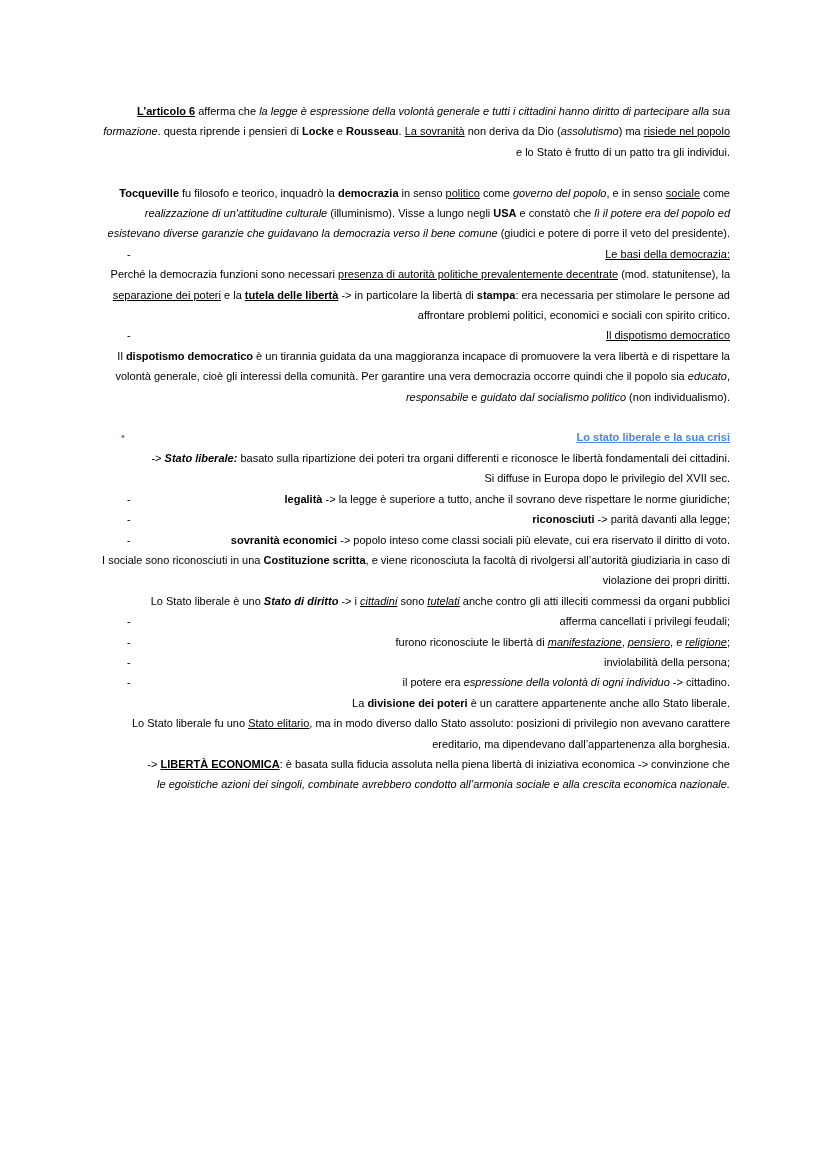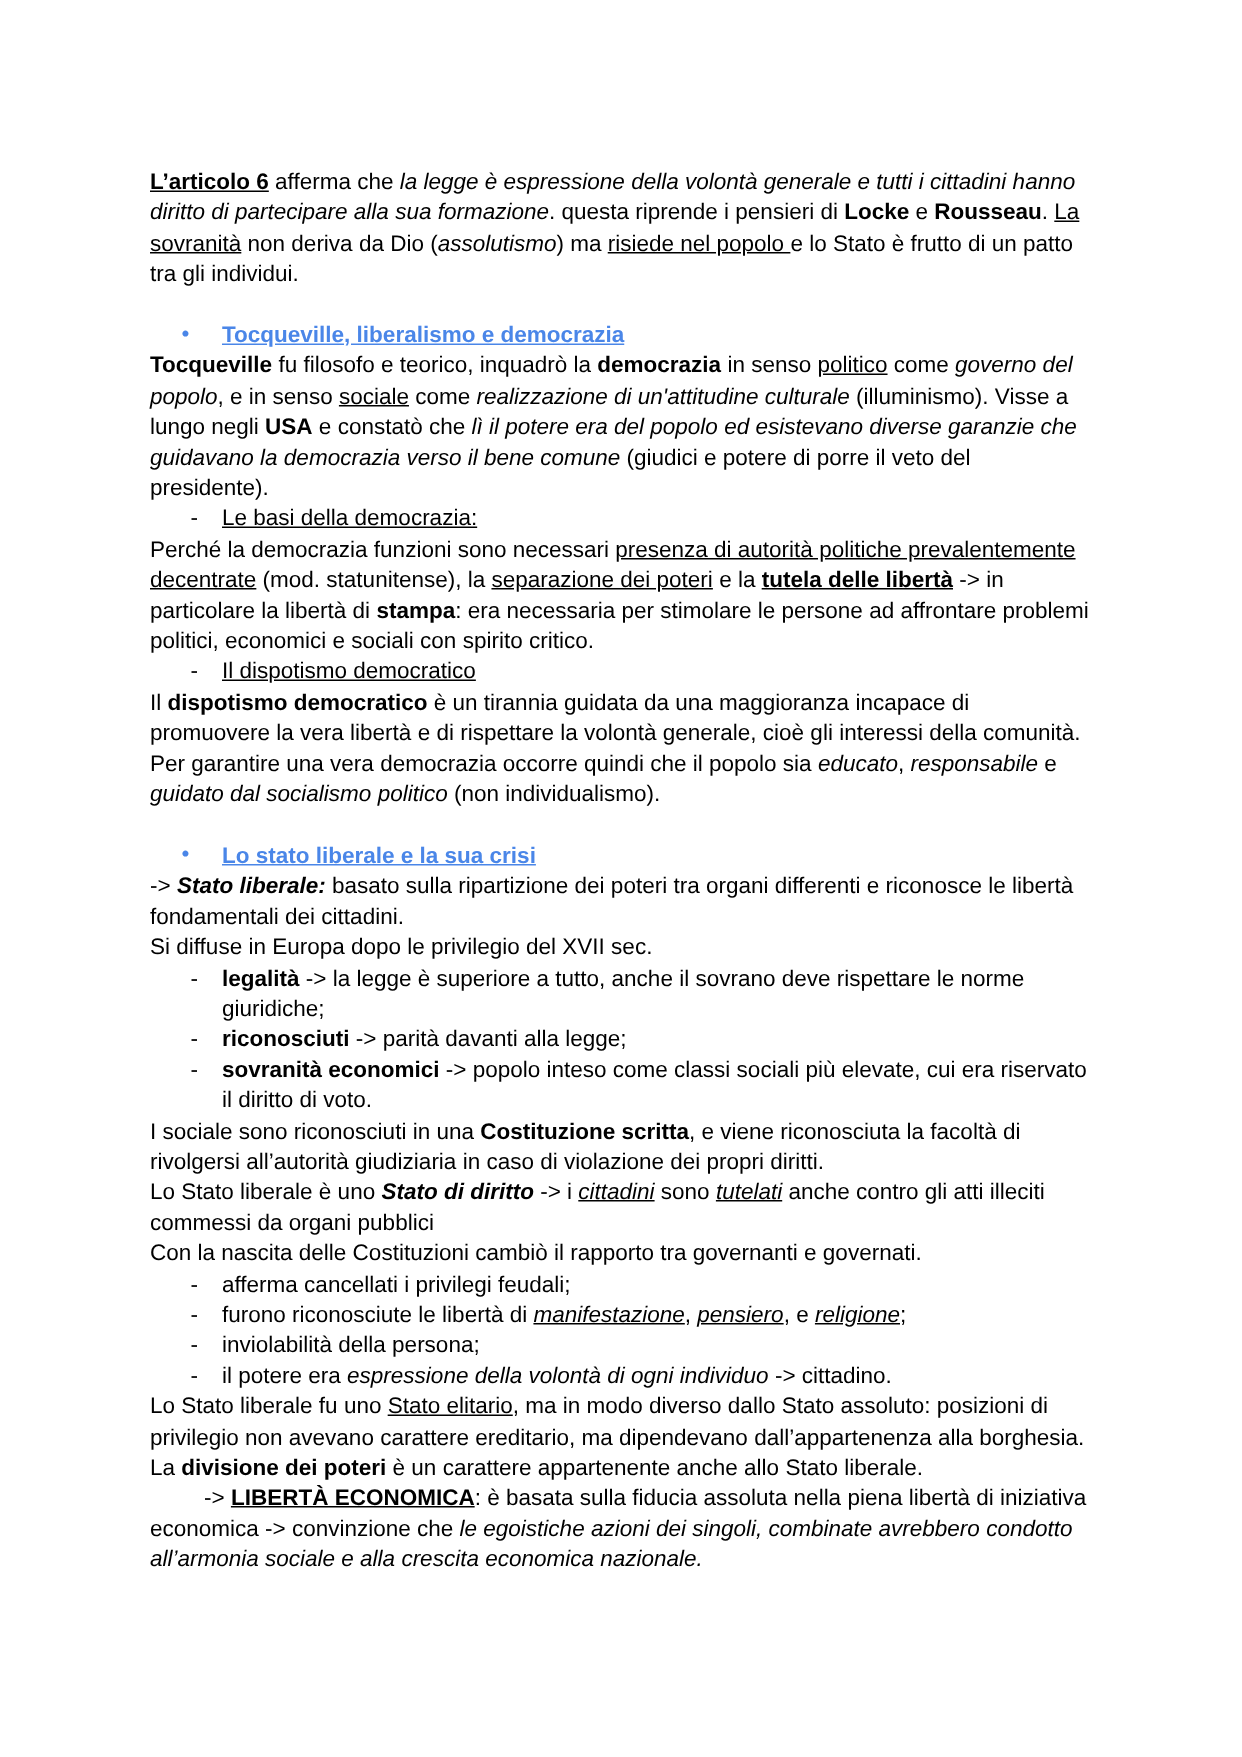--- a/index.html
+++ b/index.html
@@ -13,25 +13,26 @@
   .page {
     position: relative;
     width: 828px;
     height: 1171px;
     background: #ffffff;
     overflow: hidden;
   }
   .content {
     position: absolute;
     left: 100px;
-    top: 112px;
+    top: 101px;
     width: 630px;
-    font-size: 15px;
+    font-size: 11px;
     line-height: 20.4px;
     letter-spacing: 0;
+    text-align: right;
   }
   .blk { position: relative; }
   .blank { height: 20.4px; }
   .dash, .heading { padding-left: 48px; }
   .marker { position: absolute; }
   .dash > .marker { left: 27px; top: 0; }
   .heading > .marker { left: 21px; top: -1px; }
   .heading .run, .heading > .marker { color: var(--link, #4a86e8); }
   .heading .run { font-weight: bold; text-decoration: underline; }
   .p-indent { text-indent: 36px; }
@@ -39,37 +40,36 @@
   .si { font-style: italic; }
   .su { text-decoration: underline; }
 </style>
 </head>
 <body>
 
 <div class="page">
   <div class="content">
       <div class="blk p"><span class="run sb su">L’articolo 6</span><span class="run"> afferma che </span><span class="run si">la legge è espressione della volontà generale e tutti i cittadini hanno diritto di partecipare alla sua formazione</span><span class="run">. questa riprende i pensieri di </span><span class="run sb">Locke</span><span class="run"> e </span><span class="run sb">Rousseau</span><span class="run">. </span><span class="run su">La sovranità</span><span class="run"> non deriva da Dio (</span><span class="run si">assolutismo</span><span class="run">) ma </span><span class="run su">risiede nel popolo </span><span class="run">e lo Stato è frutto di un patto tra gli individui.</span></div>
       <div class="blk blank"></div>
-      <div class="blk heading"><span class="marker">•</span><span class="run">Tocqueville, liberalismo e democrazia</span></div>
+      <div class="blk heading"><span class="marker">•</span></div>
       <div class="blk p"><span class="run sb">Tocqueville</span><span class="run"> fu filosofo e teorico, inquadrò la </span><span class="run sb">democrazia</span><span class="run"> in senso </span><span class="run su">politico</span><span class="run"> come </span><span class="run si">governo del popolo</span><span class="run">, e in senso </span><span class="run su">sociale</span><span class="run"> come </span><span class="run si">realizzazione di un'attitudine culturale</span><span class="run"> (illuminismo). Visse a lungo negli </span><span class="run sb">USA</span><span class="run"> e constatò che </span><span class="run si">lì il potere era del popolo ed esistevano diverse garanzie che guidavano la democrazia verso il bene comune</span><span class="run"> (giudici e potere di porre il veto del presidente).</span></div>
       <div class="blk dash"><span class="marker">-</span><span class="run su">Le basi della democrazia:</span></div>
       <div class="blk p"><span class="run">Perché la democrazia funzioni sono necessari </span><span class="run su">presenza di autorità politiche prevalentemente decentrate</span><span class="run"> (mod. statunitense), la </span><span class="run su">separazione dei poteri</span><span class="run"> e la </span><span class="run sb su">tutela delle libertà</span><span class="run"> -&gt; in particolare la libertà di </span><span class="run sb">stampa</span><span class="run">: era necessaria per stimolare le persone ad affrontare problemi politici, economici e sociali con spirito critico.</span></div>
       <div class="blk dash"><span class="marker">-</span><span class="run su">Il dispotismo democratico</span></div>
       <div class="blk p"><span class="run">Il </span><span class="run sb">dispotismo democratico</span><span class="run"> è un tirannia guidata da una maggioranza incapace di promuovere la vera libertà e di rispettare la volontà generale, cioè gli interessi della comunità. Per garantire una vera democrazia occorre quindi che il popolo sia </span><span class="run si">educato</span><span class="run">, </span><span class="run si">responsabile</span><span class="run"> e </span><span class="run si">guidato dal socialismo politico</span><span class="run"> (non individualismo).</span></div>
       <div class="blk blank"></div>
       <div class="blk heading"><span class="marker">•</span><span class="run">Lo stato liberale e la sua crisi</span></div>
       <div class="blk p"><span class="run">-&gt; </span><span class="run sb si">Stato liberale:</span><span class="run"> basato sulla ripartizione dei poteri tra organi differenti e riconosce le libertà fondamentali dei cittadini.</span></div>
       <div class="blk p"><span class="run">Si diffuse in Europa dopo le privilegio del XVII sec.</span></div>
       <div class="blk dash"><span class="marker">-</span><span class="run sb">legalità</span><span class="run"> -&gt; la legge è superiore a tutto, anche il sovrano deve rispettare le norme giuridiche;</span></div>
       <div class="blk dash"><span class="marker">-</span><span class="run sb">riconosciuti</span><span class="run"> -&gt; parità davanti alla legge;</span></div>
       <div class="blk dash"><span class="marker">-</span><span class="run sb">sovranità economici</span><span class="run"> -&gt; popolo inteso come classi sociali più elevate, cui era riservato il diritto di voto.</span></div>
       <div class="blk p"><span class="run">I sociale sono riconosciuti in una </span><span class="run sb">Costituzione scritta</span><span class="run">, e viene riconosciuta la facoltà di rivolgersi all’autorità giudiziaria in caso di violazione dei propri diritti.</span></div>
       <div class="blk p"><span class="run">Lo Stato liberale è uno </span><span class="run sb si">Stato di diritto</span><span class="run"> -&gt; i </span><span class="run si su">cittadini</span><span class="run"> sono </span><span class="run si su">tutelati</span><span class="run"> anche contro gli atti illeciti commessi da organi pubblici</span></div>
-      <div class="blk p"><span class="run">Con la nascita delle Costituzioni cambiò il rapporto tra governanti e governati.</span></div>
       <div class="blk dash"><span class="marker">-</span><span class="run">afferma cancellati i privilegi feudali;</span></div>
       <div class="blk dash"><span class="marker">-</span><span class="run">furono riconosciute le libertà di </span><span class="run si su">manifestazione</span><span class="run">, </span><span class="run si su">pensiero</span><span class="run">, e </span><span class="run si su">religione</span><span class="run">;</span></div>
       <div class="blk dash"><span class="marker">-</span><span class="run">inviolabilità della persona;</span></div>
       <div class="blk dash"><span class="marker">-</span><span class="run">il potere era </span><span class="run si">espressione della volontà di ogni individuo</span><span class="run"> -&gt; cittadino.</span></div>
+      <div class="blk p"><span class="run">La </span><span class="run sb">divisione dei poteri</span><span class="run"> è un carattere appartenente anche allo Stato liberale.</span></div>
       <div class="blk p"><span class="run">Lo Stato liberale fu uno </span><span class="run su">Stato elitario</span><span class="run">, ma in modo diverso dallo Stato assoluto: posizioni di privilegio non avevano carattere ereditario, ma dipendevano dall’appartenenza alla borghesia.</span></div>
-      <div class="blk p"><span class="run">La </span><span class="run sb">divisione dei poteri</span><span class="run"> è un carattere appartenente anche allo Stato liberale.</span></div>
       <div class="blk p-indent"><span class="run">-&gt; </span><span class="run sb su">LIBERTÀ ECONOMICA</span><span class="run">: è basata sulla fiducia assoluta nella piena libertà di iniziativa economica -&gt; convinzione che </span><span class="run si">le egoistiche azioni dei singoli, combinate avrebbero condotto all’armonia sociale e alla crescita economica nazionale.</span></div>
     </div>
 </div>
 
 </body></html>

